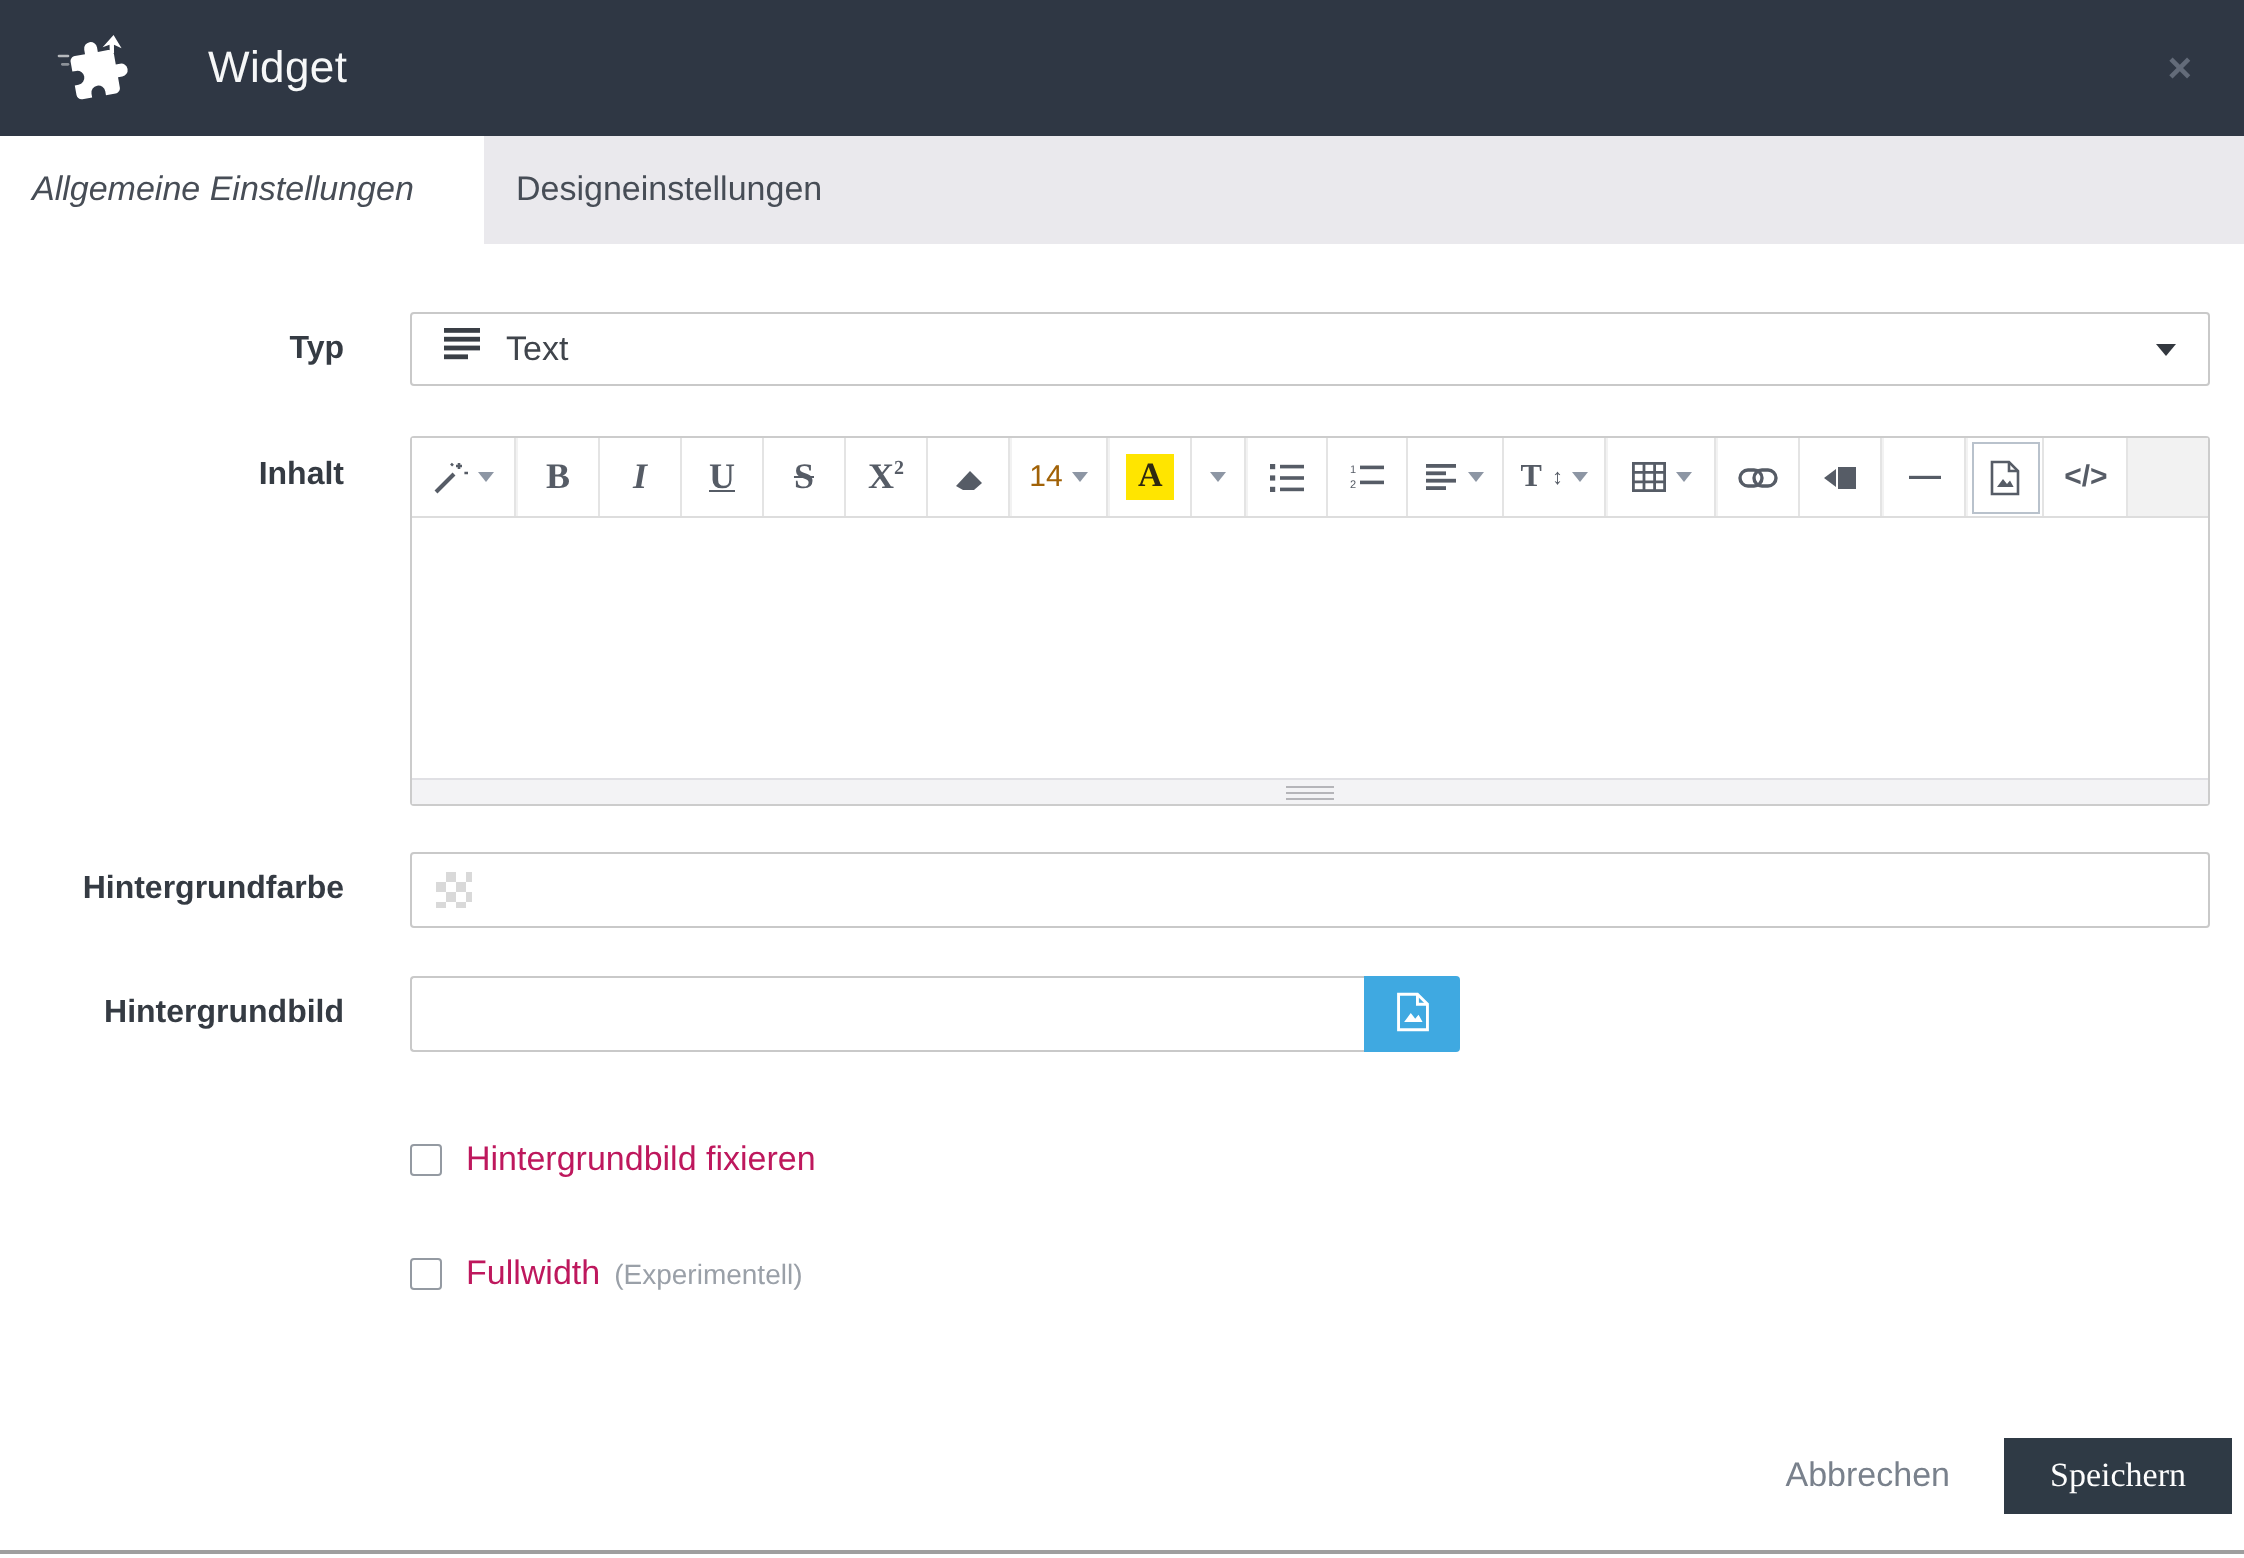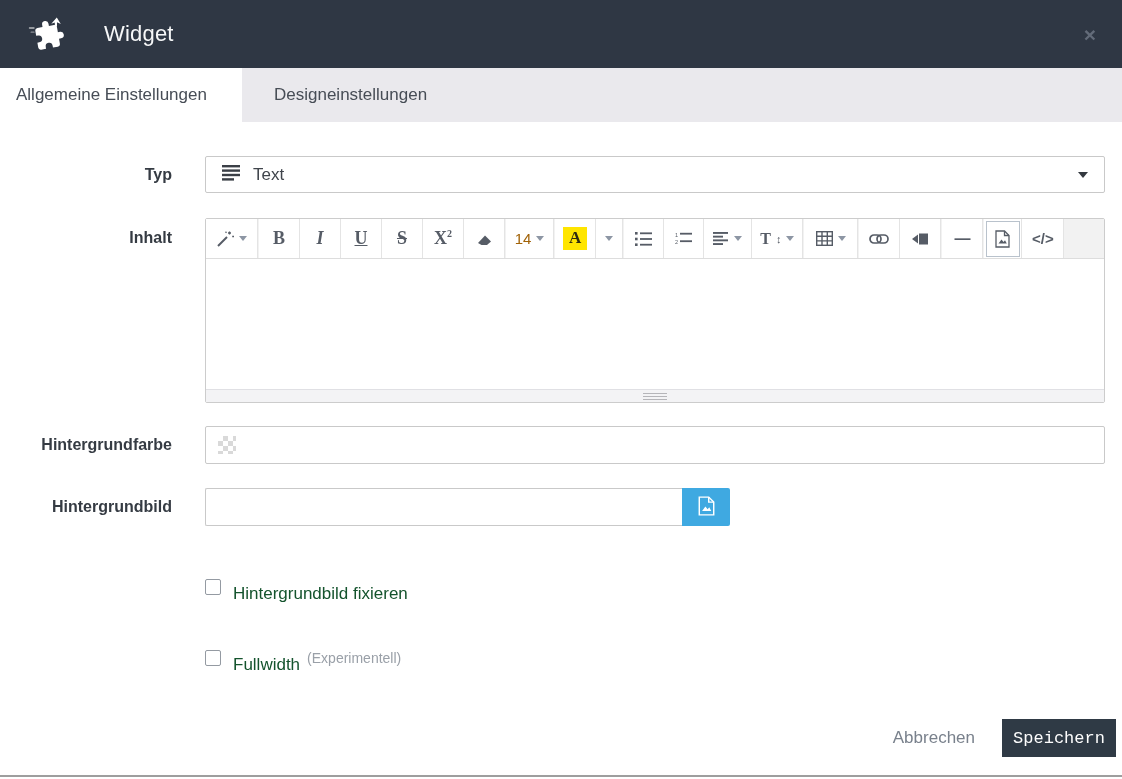--- a/index.html
+++ b/index.html
@@ -17,24 +17,24 @@
   .widget-icon svg { width:40px; height:40px; }
   .modal-title { color:#f6f7f8; font-size:22px; font-weight:400; letter-spacing:.2px;margin-left:20px; }
   .close-btn {
     margin-left:auto; color:#636b79; font-size:21px; font-weight:bold;
     background:none; border:none; cursor:pointer; line-height:1; font-family:"Liberation Sans",sans-serif;
   }
   
   .tabbar { height:54px; background:#eae9ed; display:flex; }
   .tab {
     display:flex; align-items:center; font-size:17px; color:#474d56;
-    padding:0 32px; cursor:pointer; border:none; background:transparent;
+    padding:0 16px; cursor:pointer; border:none; background:transparent;
     font-family:"Liberation Sans",sans-serif;
   }
-  .tab.active { background:#fff; width:242px; padding:0 16px; }
+  .tab.active { background:#fff; width:242px; padding:0 16px;font-style:italic; }
   
   .content { padding-top:34px; }
   .row { display:flex; padding-right:17px; }
   .row-label {
     width:172px; flex:0 0 172px; text-align:right; font-weight:bold;
     font-size:16px; color:#353b43;
   }
   .row-control { flex:1; margin-left:33px; min-width:0; }
   .row-typ .row-label { align-self:center; }
   .row-typ { margin-bottom:25px; }
@@ -125,33 +125,33 @@
     width:48px; height:38px; background:#3fa9e1; border:none; cursor:pointer;
     display:flex; align-items:center; justify-content:center; border-radius:0 2px 2px 0;
   }
   
   .check-row { display:flex; align-items:center; margin-left:205px; }
   .check-row.fix { margin-bottom:37px; }
   .checkbox {
     width:16px; height:16px; border:1px solid #949aa2; border-radius:2px;
     background:#fff; display:inline-block; cursor:pointer; flex:0 0 16px;
   }
-  .check-label { margin-left:12px; font-size:17px; color:#14532d; cursor:pointer;margin-top:14px; }
+  .check-label { margin-left:12px; font-size:17px; color:#be185d; cursor:pointer; }
   .check-note { margin-left:7px; font-size:14px; color:#9aa0a8; }
   
   .modal-footer {
     position:absolute; right:6px; bottom:22px; display:flex; align-items:center;
   }
   .cancel-btn {
     background:none; border:none; color:#79818c; font-size:17px; cursor:pointer;
     margin-right:27px; font-family:"Liberation Sans",sans-serif;
   }
   .save-btn {
     background:#2f3a45; color:#fdfdfd; border:none; font-size:17px; cursor:pointer;
-    width:114px; height:38px; font-family:Liberation Mono, monospace;
+    width:114px; height:38px; font-family:Liberation Serif, serif;
   }
   .bottom-edge { position:absolute; left:0; right:0; bottom:2px; height:2px; background:#9e9e9e; }
 </style>
 </head>
 <body>
 
 <div class="modal-header">
   <span class="widget-icon">
     <svg viewBox="0 0 48 48" fill="#fff">
       <g transform="rotate(-10 24 26)">

